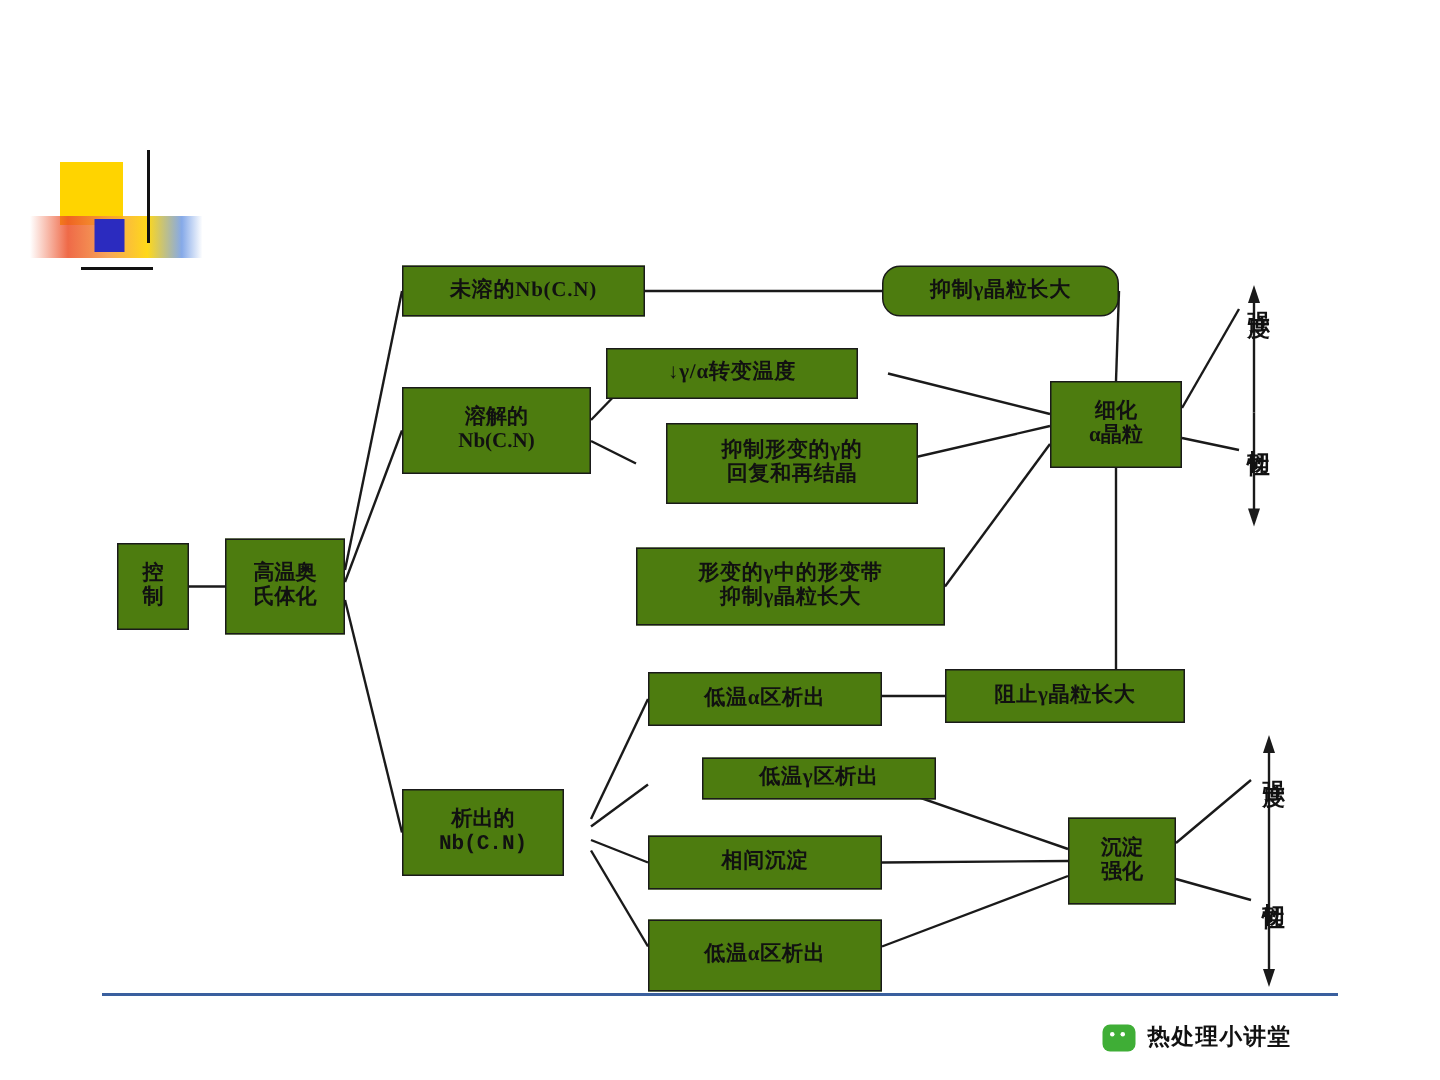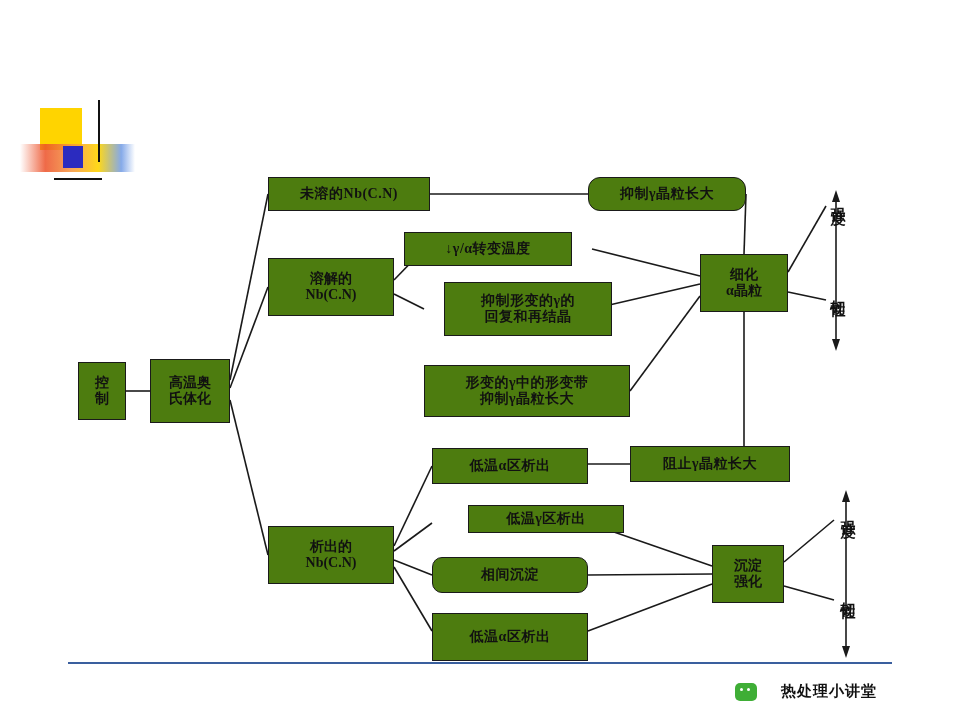--- a/index.html
+++ b/index.html
@@ -113,21 +113,21 @@
     width: 824px;
     height: 2px;
     background: #3a5f9e;
   }
   .footer {
     position: absolute;
     left: 735px;
     top: 682px;
     display: flex;
     align-items: center;
-    gap: 24px;
+    gap: 8px;
   }
   .footer .wx {
     width: 22px; height: 18px;
     border-radius: 5px;
     background: #3fae36;
     position: relative;
   }
   .footer .wx:before, .footer .wx:after {
     content: "";
     position: absolute;
@@ -212,30 +212,30 @@
     </svg>
 
     <div id="node-layer">
         <div class="node narrow" style="left: 78px; top: 362px; width: 48px; height: 58px;">控
 制</div>
         <div class="node narrow" style="left: 150px; top: 359px; width: 80px; height: 64px;">高温奥
 氏体化</div>
         <div class="node" style="left: 268px; top: 177px; width: 162px; height: 34px;">未溶的Nb(C.N)</div>
         <div class="node narrow" style="left: 268px; top: 258px; width: 126px; height: 58px;">溶解的
 Nb(C.N)</div>
-        <div class="node narrow" style="left: 268px; top: 526px; width: 126px; height: 58px;">析出的
+        <div class="node narrow" style="left: 268px; top: 526px; width: 108px; height: 58px; font-family: Liberation Mono, monospace;">析出的
 Nb(C.N)</div>
         <div class="node" style="left: 404px; top: 232px; width: 168px; height: 34px;">↓γ/α转变温度</div>
         <div class="node" style="left: 444px; top: 282px; width: 168px; height: 54px;">抑制形变的γ的
 回复和再结晶</div>
         <div class="node" style="left: 424px; top: 365px; width: 206px; height: 52px;">形变的γ中的形变带
 抑制γ晶粒长大</div>
         <div class="node" style="left: 432px; top: 448px; width: 156px; height: 36px;">低温α区析出</div>
         <div class="node" style="left: 432px; top: 505px; width: 156px; height: 28px; margin-left: 36px;">低温γ区析出</div>
-        <div class="node" style="left: 432px; top: 557px; width: 156px; height: 36px; border-radius: 10px;">相间沉淀</div>
+        <div class="node" style="left: 432px; top: 557px; width: 156px; height: 36px;">相间沉淀</div>
         <div class="node" style="left: 432px; top: 613px; width: 156px; height: 48px;">低温α区析出</div>
         <div class="node" style="left: 588px; top: 177px; width: 158px; height: 34px; border-radius: 12px;">抑制γ晶粒长大</div>
         <div class="node narrow" style="left: 700px; top: 254px; width: 88px; height: 58px;">细化
 α晶粒</div>
         <div class="node" style="left: 630px; top: 446px; width: 160px; height: 36px;">阻止γ晶粒长大</div>
         <div class="node narrow" style="left: 712px; top: 545px; width: 72px; height: 58px;">沉淀
 强化</div>
       </div>
     <div id="vlabel-layer">
         <div class="vlabel" style="left: 828px; top: 195px;">强度</div>

